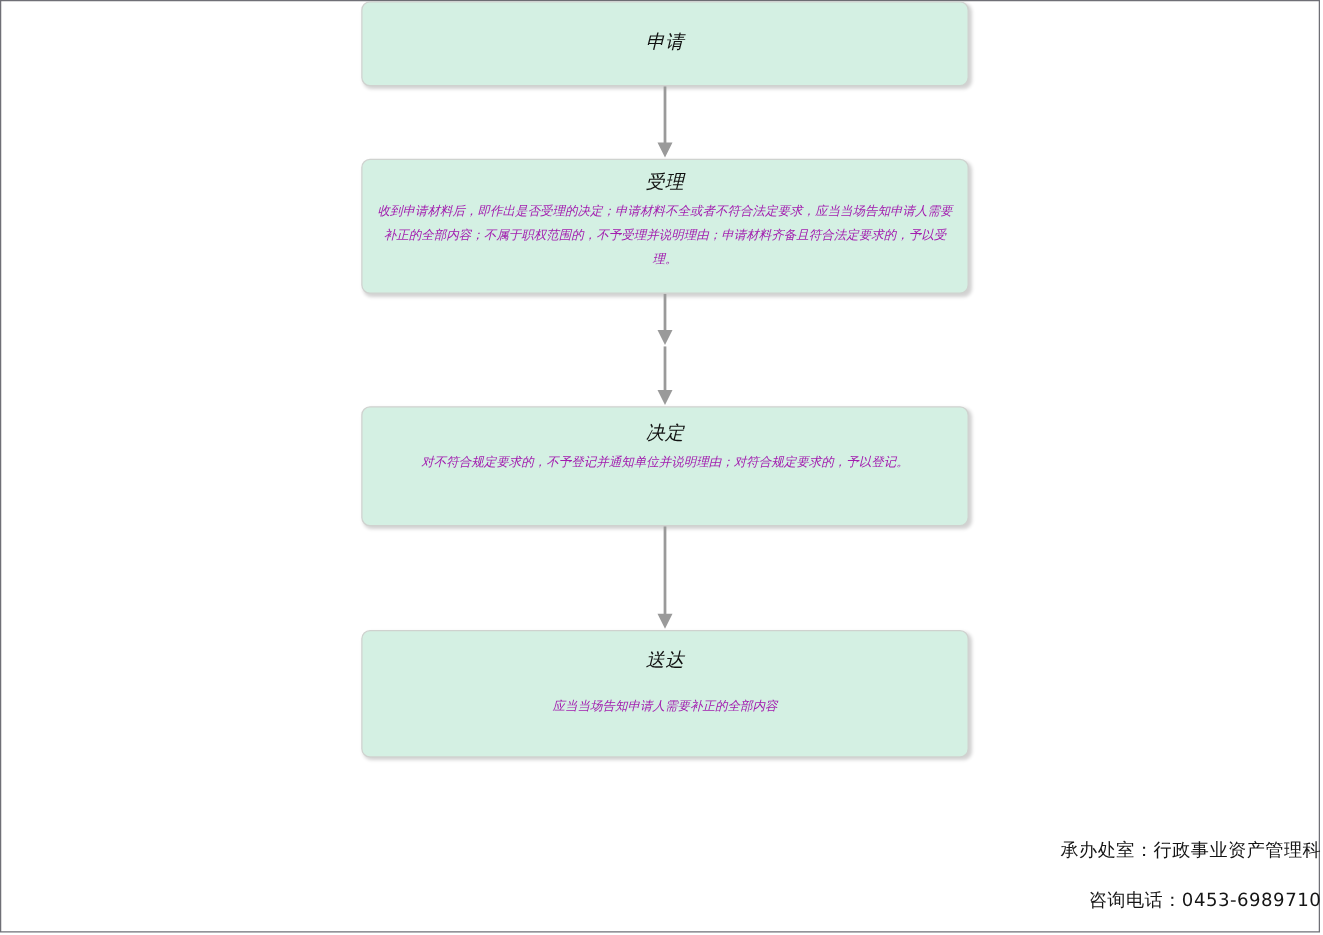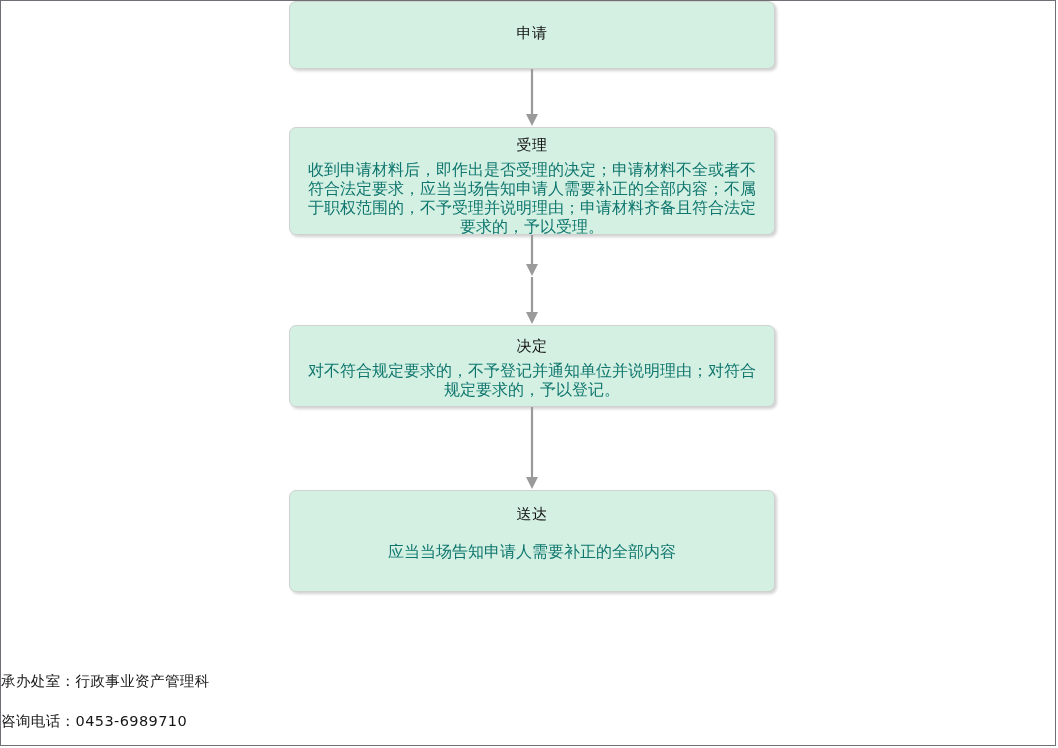--- a/index.html
+++ b/index.html
@@ -29,60 +29,61 @@
   }
   .node {
     position: relative;
     box-sizing: border-box;
     background: #d4f0e3;
     border: 1px solid #cfd2cf;
     border-radius: 7px;
     box-shadow: 2px 2px 3px rgba(0,0,0,0.18);
     padding: 8px 10px 8px 10px;
     color: #1a1a1a;
+    font-style: italic;
   }
   .node-title {
     text-align: center;
     font-size: 15px;
     line-height: 22px;
     color: #111111;
     letter-spacing: 0.5px;
   }
   .node-body {
     text-align: center;
-    font-size: 16px;
+    font-size: 10px;
     line-height: 19px;
-    color: #0f766e;
+    color: #a21caf;
     margin-top: 4px;
     padding: 0 4px;
   }
   .node-body.wide {
     padding: 0 2px;
   }
   
   .n1 { height: 68px; padding-top: 20px; }
   .n2 { height: 108px; padding-top: 6px; }
   .n3 { height: 63px; padding-top: 8px; }
-  .n4 { height: 82px; padding-top: 9px; }
+  .n4 { height: 96px; padding-top: 9px; }
   .n5 { height: 102px; padding-top: 12px; }
   .n5 .node-body { margin-top: 17px; }
 
   .connector {
     position: relative;
     width: 100%;
     display: block;
   }
   .connector svg { display: block; margin: 0 auto; }
 
   .footer {
     position: absolute;
     left: 0;
     top: 660px;
     width: 1056px;
-    text-align: left;
+    text-align: right;
   }
   .footer-line {
     font-size: 14.5px;
     line-height: 40px;
     color: #151515;
     letter-spacing: 0.4px;
   }
 </style>
 </head>
 <body>

